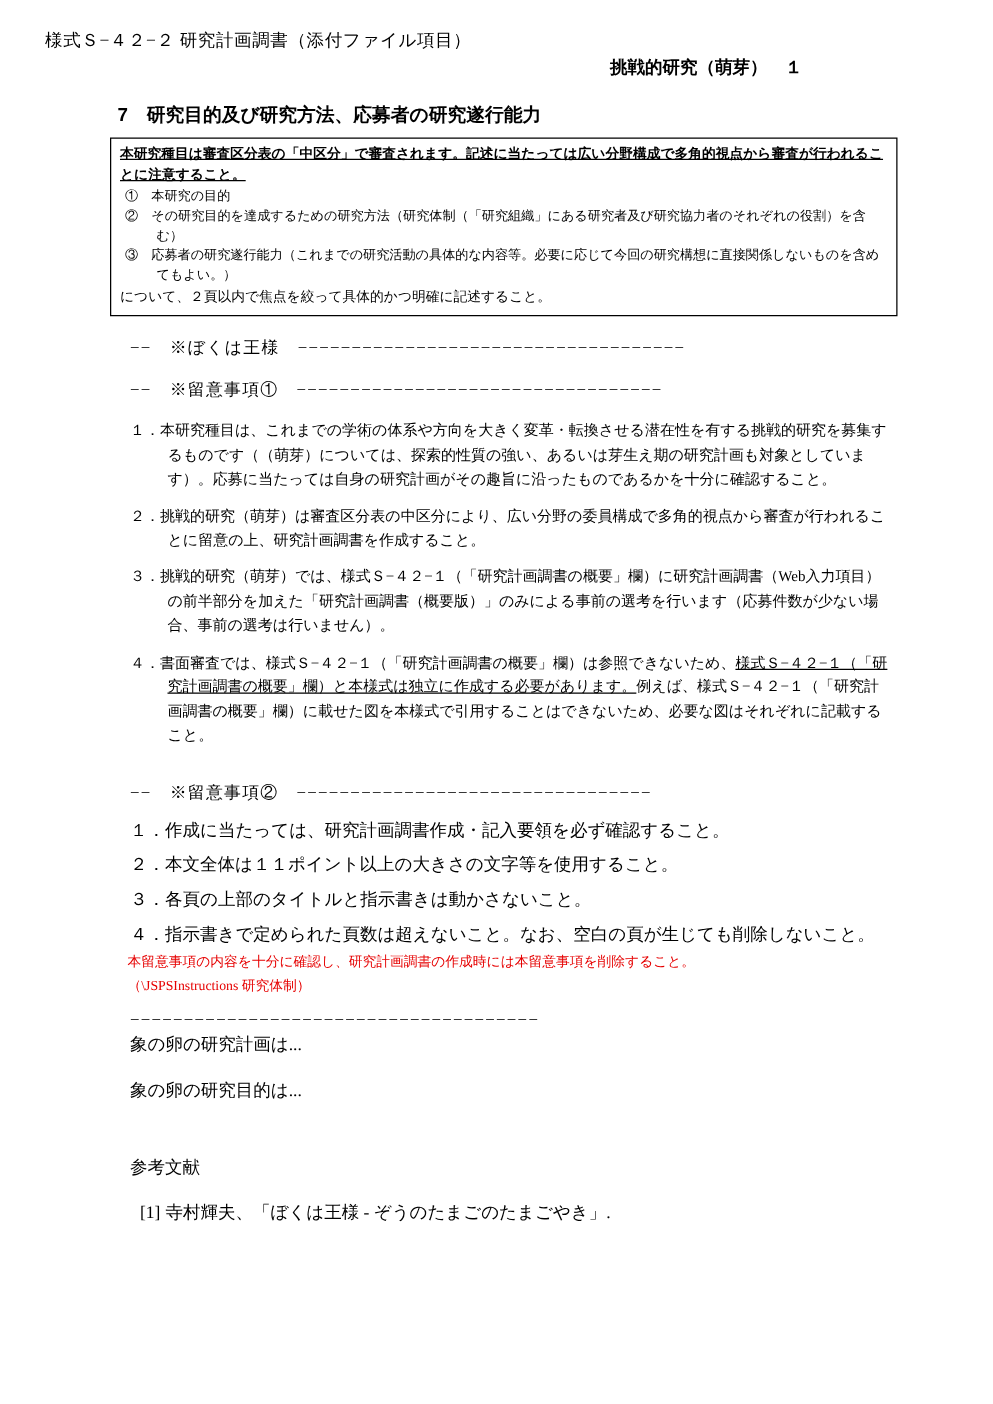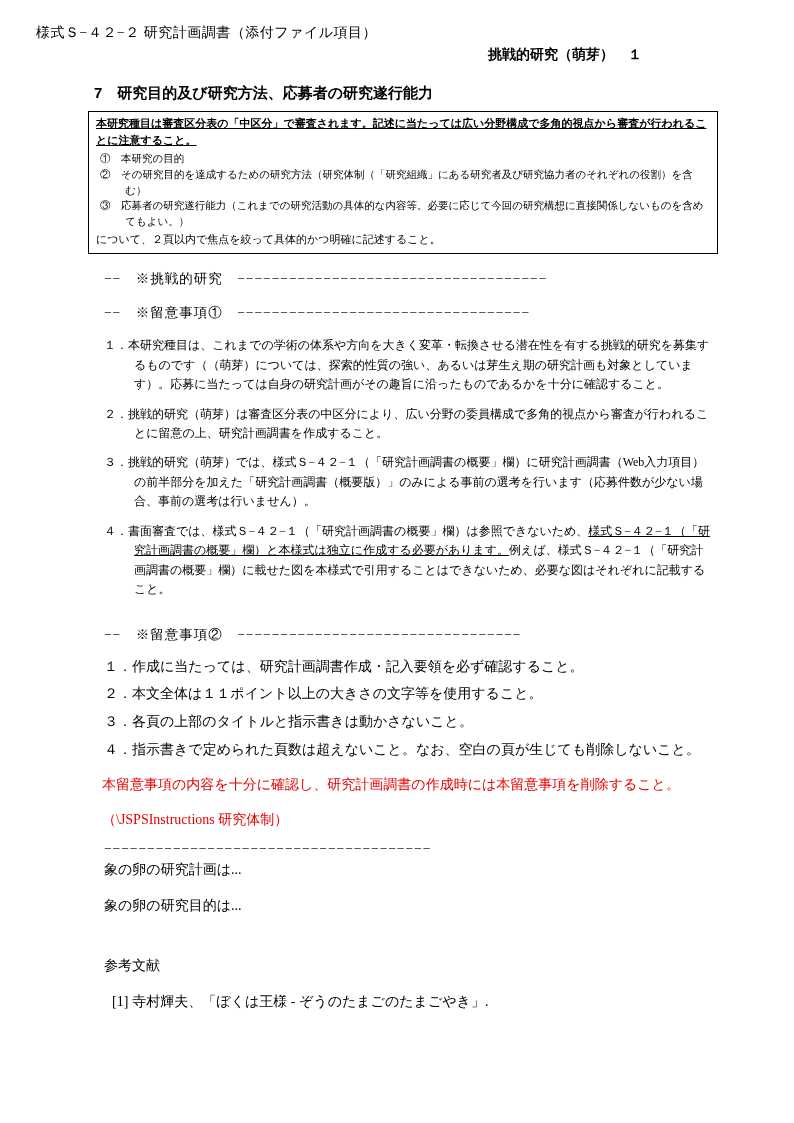--- a/index.html
+++ b/index.html
@@ -38,21 +38,21 @@
     font-size: 15px;
     margin: 20px 0 8px 58px;
   }
   .instruction-box {
     margin-left: 52px;
     width: 630px;
     border: 1.6px solid #000;
     padding: 4px 7px 6px 7px;
   }
   .box-intro {
-    font-family: Liberation Mono, monospace;
+    font-family: Liberation Sans, sans-serif;
     font-weight: bold;
     font-size: 11px;
     line-height: 1.5;
     text-decoration: underline;
     margin-bottom: 2px;
   }
   .box-item {
     font-size: 10.5px;
     line-height: 1.5;
     padding-left: 2.4em;
@@ -90,24 +90,24 @@
     width: 606px;
   }
   .num-item.first { margin-top: 14px; }
   .single-item {
     font-size: 14px;
     line-height: 1.62;
     margin-top: 5px;
   }
   .u { text-decoration: underline; }
   .red-line {
-    font-size: 14px;
+    font-size: 11px;
     line-height: 1.55;
     color: var(--color-red, #e60000);
-    margin-top: 13px;
+    margin-top: 2px;
     margin-left: -2px;
   }
   .divider.end-divider { margin-top: 10px; }
   .body-line {
     font-size: 14px;
     line-height: 1.6;
     margin-top: 2px;
   }
   .body-line.first { margin-top: 14px; }
   .ref-heading {
@@ -138,21 +138,21 @@
   <div class="instruction-box">
     <div class="box-intro">本研究種目は審査区分表の「中区分」で審査されます。記述に当たっては広い分野構成で多角的視点から審査が行われることに注意すること。</div>
     <div class="box-item">①　本研究の目的</div>
     <div class="box-item">②　その研究目的を達成するための研究方法（研究体制（「研究組織」にある研究者及び研究協力者のそれぞれの役割）を含む）</div>
     <div class="box-item">③　応募者の研究遂行能力（これまでの研究活動の具体的な内容等。必要に応じて今回の研究構想に直接関係しないものを含めてもよい。）</div>
     <div class="box-footer">について、２頁以内で焦点を絞って具体的かつ明確に記述すること。</div>
   </div>
 
   <div class="notes">
 
-    <div class="divider">−−　※挑戦的研究　−−−−−−−−−−−−−−−−−−−−−−−−−−−−−−−−−−−−</div>
+    <div class="divider">−−　※ぼくは王様　−−−−−−−−−−−−−−−−−−−−−−−−−−−−−−−−−−−−</div>
 
 
     <div class="divider">−−　※留意事項①　−−−−−−−−−−−−−−−−−−−−−−−−−−−−−−−−−−</div>
 
     <p class="num-item first">１．本研究種目は、これまでの学術の体系や方向を大きく変革・転換させる潜在性を有する挑戦的研究を募集するものです（（萌芽）については、探索的性質の強い、あるいは芽生え期の研究計画も対象としています）。応募に当たっては自身の研究計画がその趣旨に沿ったものであるかを十分に確認すること。</p>
 
     <p class="num-item">２．挑戦的研究（萌芽）は審査区分表の中区分により、広い分野の委員構成で多角的視点から審査が行われることに留意の上、研究計画調書を作成すること。</p>
 
     <p class="num-item">３．挑戦的研究（萌芽）では、様式Ｓ−４２−１（「研究計画調書の概要」欄）に研究計画調書（Web入力項目）の前半部分を加えた「研究計画調書（概要版）」のみによる事前の選考を行います（応募件数が少ない場合、事前の選考は行いません）。</p>
 

